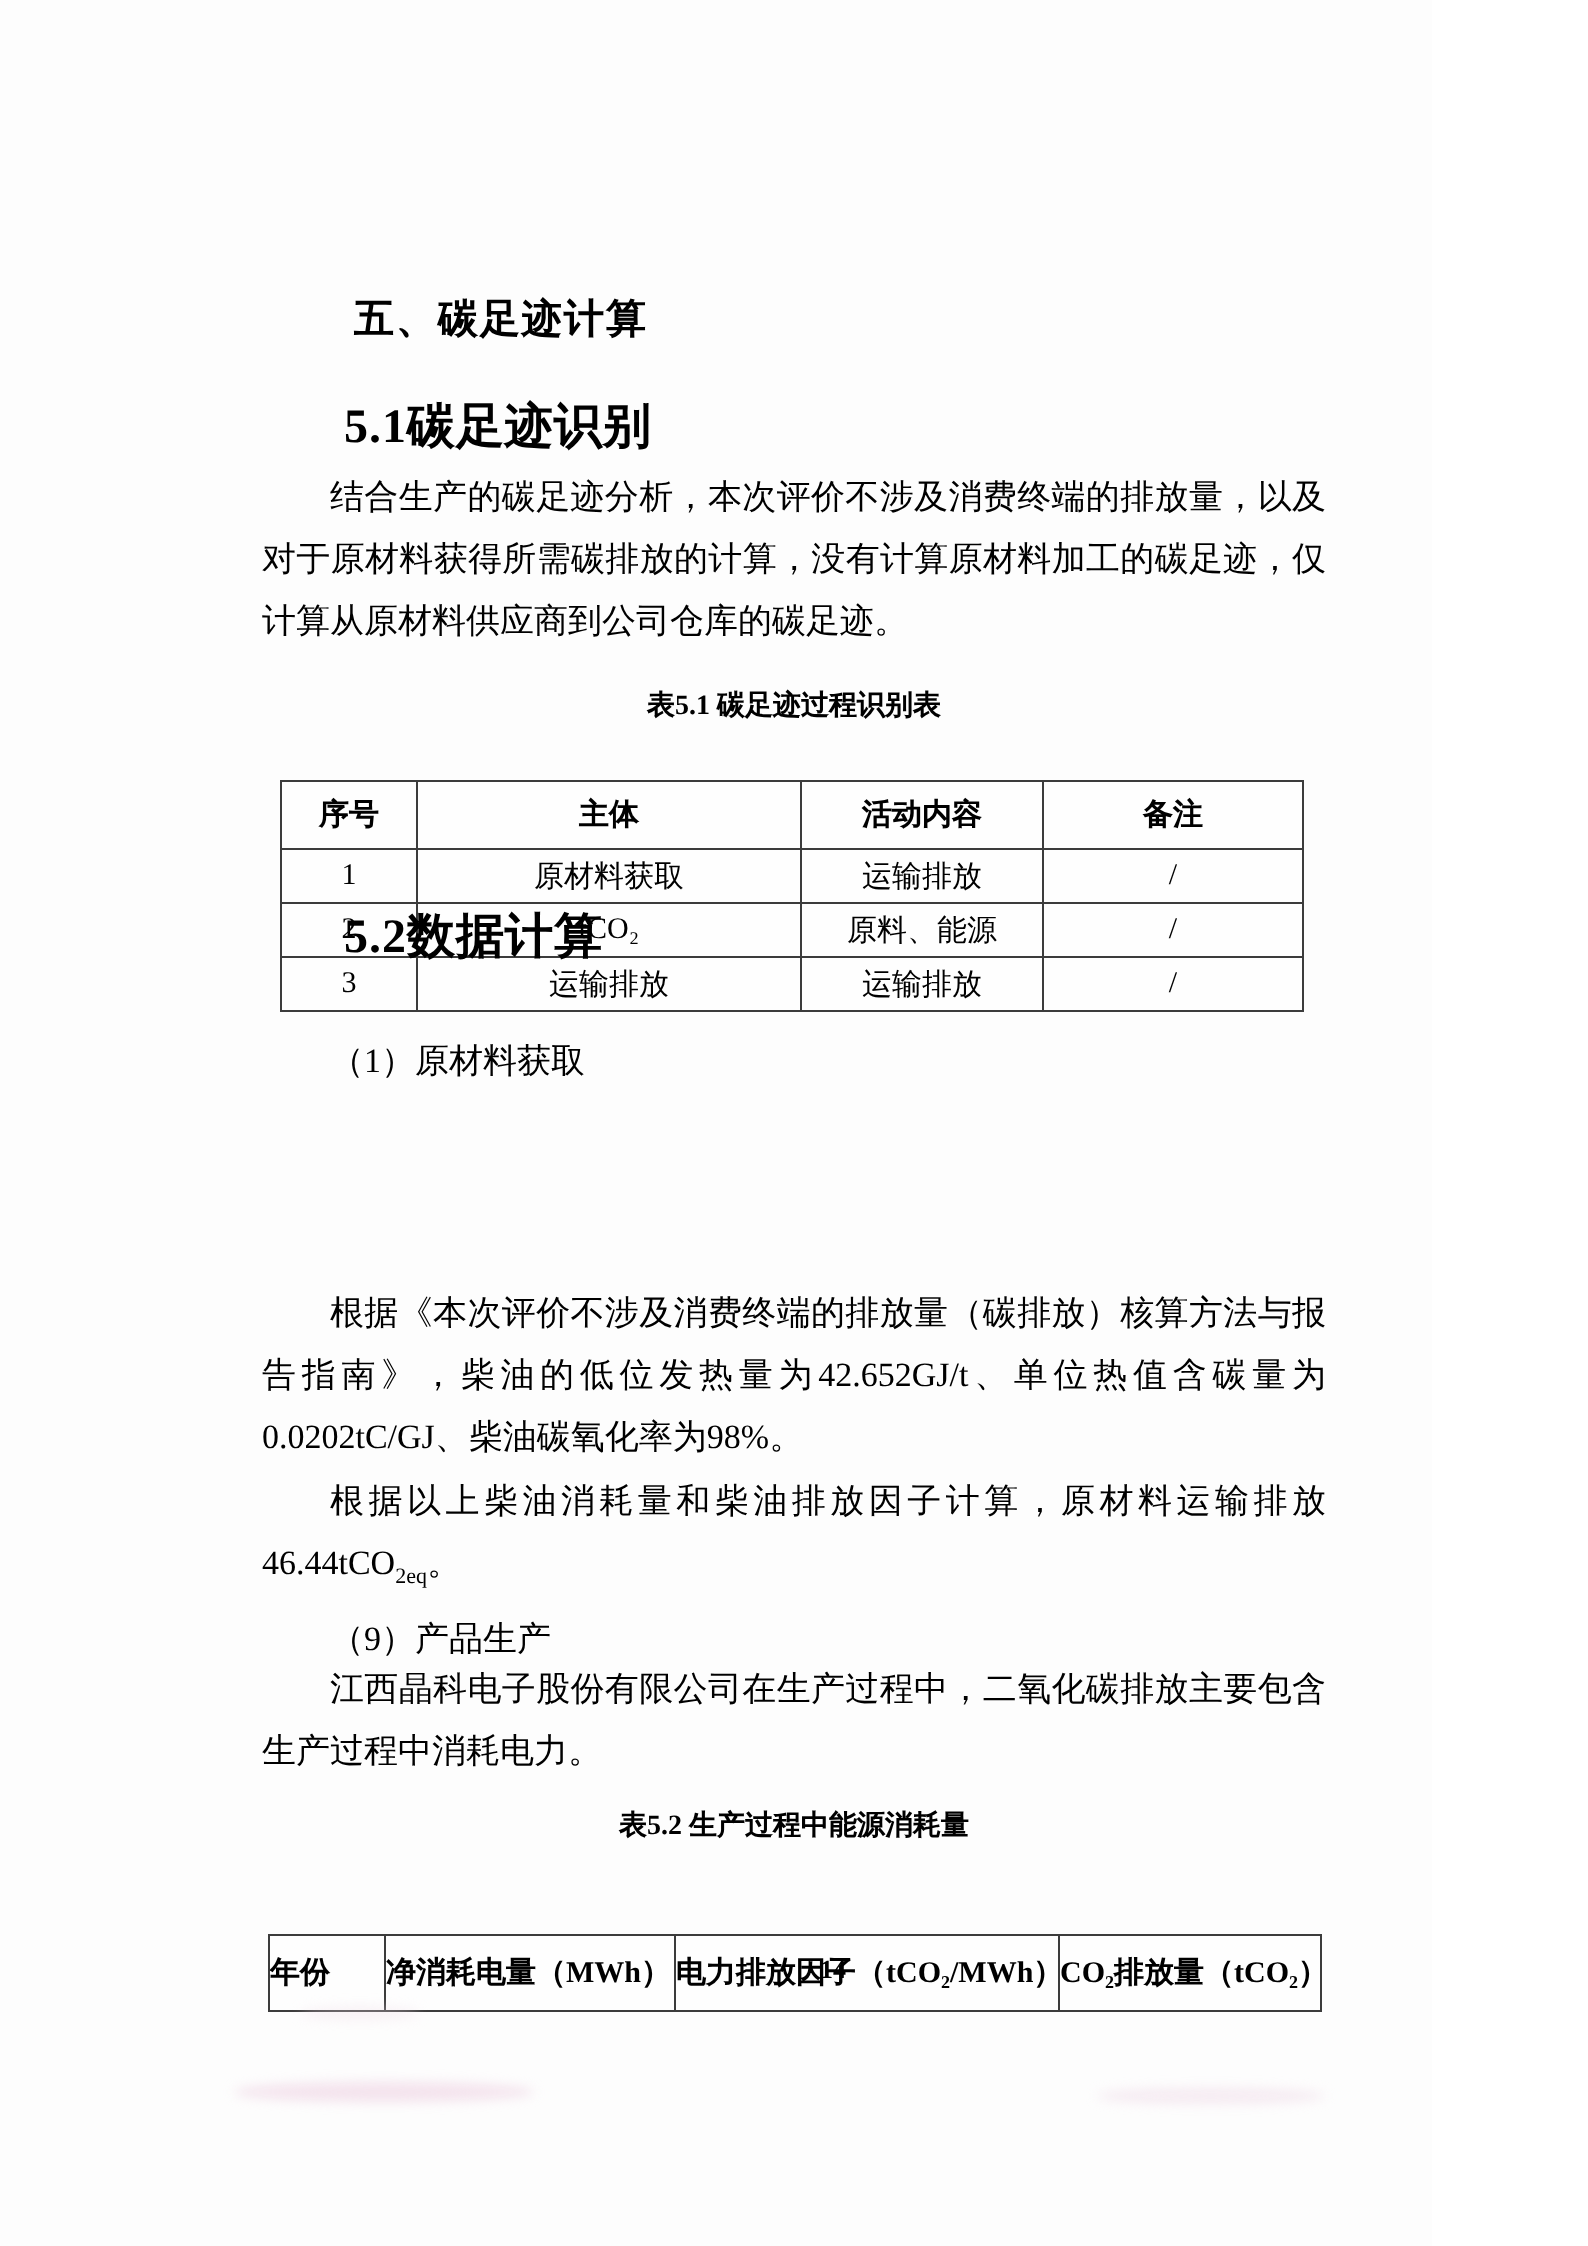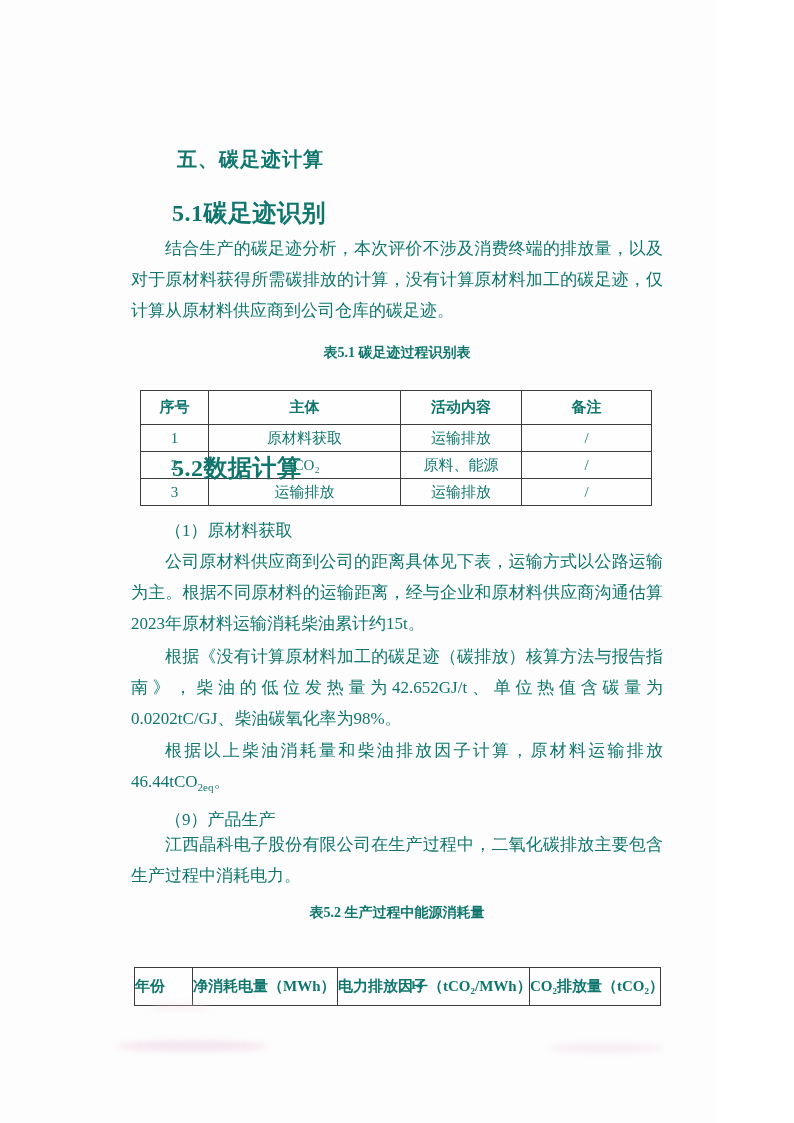--- a/index.html
+++ b/index.html
@@ -1,20 +1,20 @@
 <!DOCTYPE html>
 <html><head>
 <meta charset="utf-8">
 <style>
   html,body { margin:0; padding:0; background:#ffffff; }
   .page {
     position:relative; width:716px; height:1123px;
     background:#fdfdfd; overflow:hidden;
     font-family:"Liberation Serif","DejaVu Serif",serif;
-    color:#0f766e;
+    color:#000000;
   }
   .abs { position:absolute; }
   .h1 { font-size:20px; font-weight:bold; letter-spacing:1px; }
   .h2 { font-size:24px; font-weight:bold; letter-spacing:0.5px; }
   .para {
     width:532px; font-size:17px; line-height:31px;
     text-align:justify; text-justify:inter-ideograph;
   }
   .indent { text-indent:34px; }
   .caption { width:532px; text-align:center; font-weight:bold; font-size:14px; }
@@ -72,23 +72,22 @@
       <td>运输排放</td>
       <td>/</td>
     </tr>
   </tbody>
     </table>
 
   <div class="abs h2" style="left:172px; top:452px;">5.2数据计算</div>
 
   <div class="abs para indent" style="left:131px; top:515px;">（1）原材料获取</div>
 
-  <div class="abs para indent" style="left:131px; top:546px;">公司原材料供应商到公司的距离具体见下表，运输方式以公路运输为主。根据不同原材料的运输距离，经与企业和原材料供应商沟通估算2023年原材料运输消耗柴油累计约15t。</div>
 
-  <div class="abs para indent" style="left:131px; top:641px;">根据《没有计算原材料加工的碳足迹（碳排放）核算方法与报告指南》，柴油的低位发热量为42.652GJ/t、单位热值含碳量为0.0202tC/GJ、柴油碳氧化率为98%。</div>
+  <div class="abs para indent" style="left:131px; top:641px;">根据《本次评价不涉及消费终端的排放量（碳排放）核算方法与报告指南》，柴油的低位发热量为42.652GJ/t、单位热值含碳量为0.0202tC/GJ、柴油碳氧化率为98%。</div>
 
   <div class="abs para indent" style="left:131px; top:735px;"><span>根据以上柴油消耗量和柴油排放因子计算，原材料运输排放46.44tCO</span><sub>2eq</sub><span>。</span></div>
 
   <div class="abs para indent" style="left:131px; top:804px;">（9）产品生产</div>
 
   <div class="abs para indent" style="left:131px; top:829px;">江西晶科电子股份有限公司在生产过程中，二氧化碳排放主要包含生产过程中消耗电力。</div>
 
   <div class="abs caption" style="left:131px; top:904px;">表5.2 生产过程中能源消耗量</div>
 
   <table class="abs t2" style="left:134px; top:939px; width:526px;">

